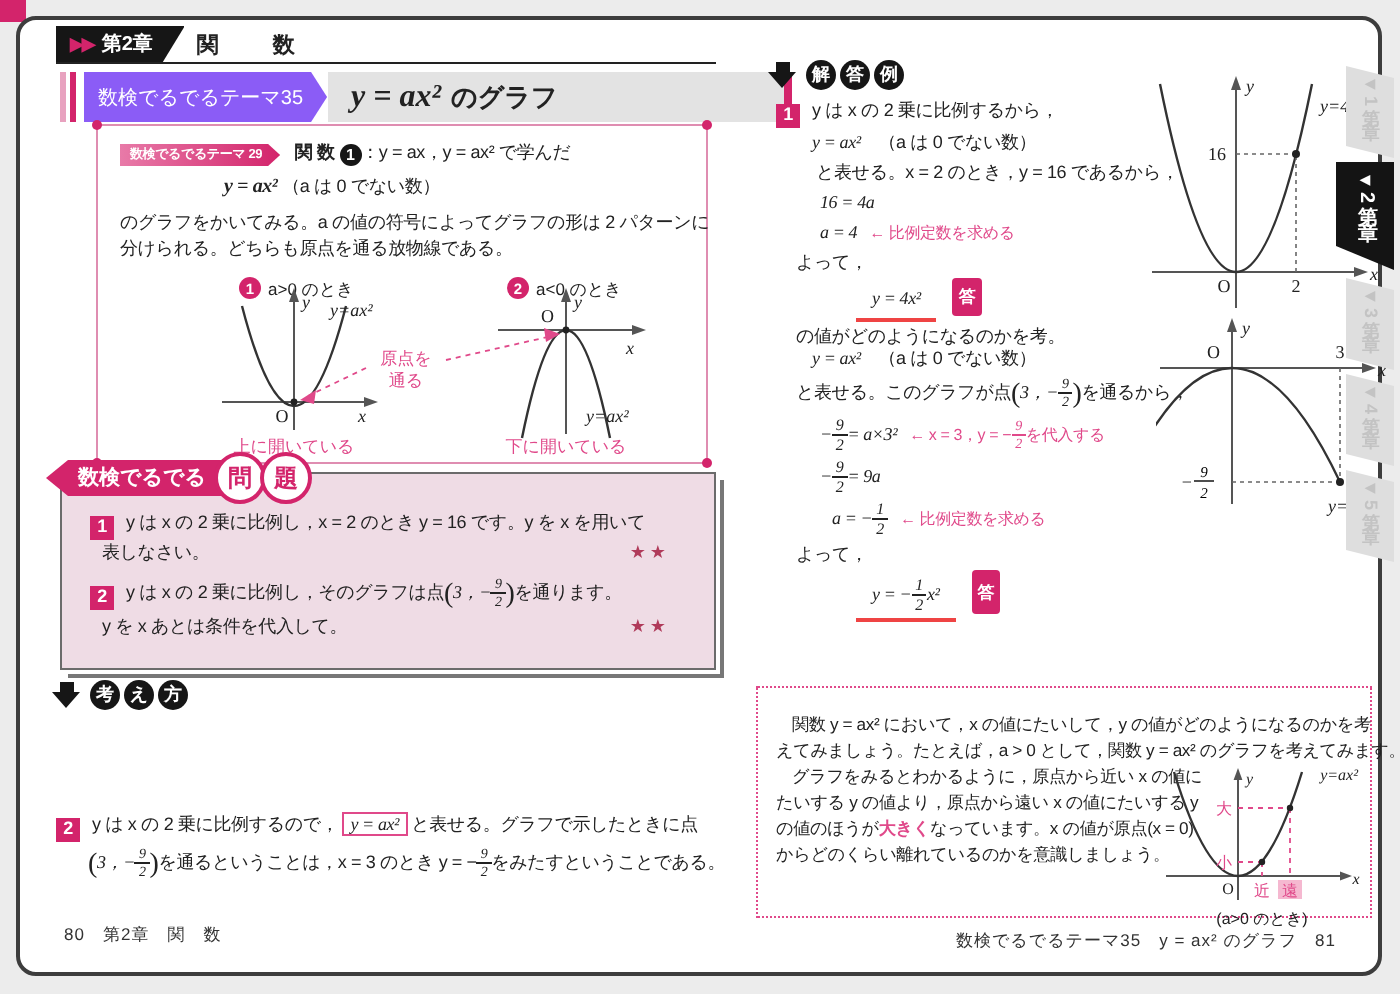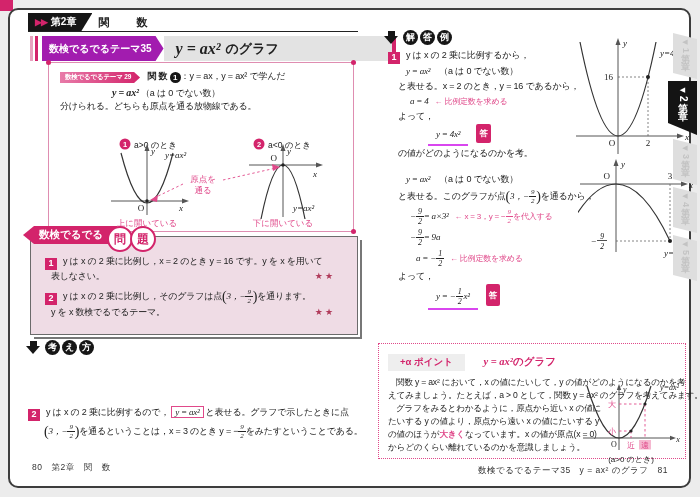--- a/index.html
+++ b/index.html
@@ -16,21 +16,21 @@
   .chap{position:absolute;left:18px;top:3px;height:18px;display:flex;align-items:center}
   .chap-black{background:#161616;color:#fff;font-size:10px;font-weight:bold;height:18px;
               display:flex;align-items:center;padding:0 16px 0 7px;
               clip-path:polygon(0 0,100% 0,calc(100% - 11px) 100%,0 100%)}
   .chap-black .arr{color:#d3246b;font-size:9px;margin-right:4px;letter-spacing:-1px}
   .chap-sec{font-size:11px;font-weight:bold;letter-spacing:8px;margin-left:6px}
   .chap-rule{position:absolute;left:18px;top:21px;width:330px;height:1px;background:#222}
   
   .tbanner{position:absolute;left:20px;top:26px;height:25px;display:flex;align-items:stretch}
   .stripe{width:3px;margin-right:2px}
-  .tbadge{background:#a21caf;color:#fff;font-size:10px;font-weight:bold;display:flex;
+  .tbadge{background:#8b5cf6;color:#fff;font-size:10px;font-weight:normal;display:flex;
           align-items:center;padding:0 12px 0 7px;
           clip-path:polygon(0 0,calc(100% - 8px) 0,100% 50%,calc(100% - 8px) 100%,0 100%)}
   .ttitle{background:#e3e3e3;display:flex;align-items:center;width:216px;padding-left:12px;
           border-right:4px solid #d3246b}
   .ttitle .math{font-size:16px}
   .ttitle .suf{font-size:13px;font-weight:bold;margin-left:5px}
   
   .pointbox{position:absolute;left:38px;top:52px;width:304px;height:168px;
             border:1px solid #df8db1;background:#fff}
   .cdot{position:absolute;width:5px;height:5px;border-radius:50%;background:#d3246b}
@@ -43,21 +43,21 @@
   .refbadge{background:linear-gradient(90deg,#e87aa8,#d3246b);color:#fff;font-size:6.5px;
             font-weight:bold;padding:1px 9px 1px 5px;display:inline-block;margin-right:5px;
             clip-path:polygon(0 0,calc(100% - 6px) 0,100% 50%,calc(100% - 6px) 100%,0 100%)}
   .cnum{display:inline-flex;width:11px;height:11px;border-radius:50%;background:#161616;
         color:#fff;font-size:8px;font-weight:bold;align-items:center;justify-content:center;
         vertical-align:-1px}
   .jp{font-size:9px;letter-spacing:-0.2px}
   
   .probbox{position:absolute;left:20px;top:226px;width:326px;height:97px;background:#efdce5;
            border:1px solid #6b6b6b;box-shadow:3px 3px 0 -1px #fff,4px 4px 0 0 #777}
-  .ribbon{position:absolute;left:-8px;top:-11px;display:flex;}
+  .ribbon{position:absolute;left:-8px;top:-11px;display:flex;align-items:center}
   .ribbon-tag{background:#d3246b;color:#fff;font-size:10.5px;font-weight:bold;height:18px;
               display:flex;align-items:center;padding:0 14px 0 16px;
               clip-path:polygon(0 50%,11px 0,100% 0,100% 100%,11px 100%)}
   .pcircle{width:22px;height:22px;border-radius:50%;background:#fff;border:2px solid #d3246b;
            color:#d3246b;font-size:12px;font-weight:bold;display:flex;align-items:center;
            justify-content:center;margin-left:-3px;z-index:1}
   .pcircle.first{margin-left:-10px}
   .nbadge{display:inline-flex;width:12px;height:12px;background:#d3246b;color:#fff;
           font-size:9px;font-weight:bold;align-items:center;justify-content:center;
           margin-right:6px;vertical-align:-2px}
@@ -72,21 +72,21 @@
   .darrow .stem{width:7px;height:5px;background:#161616}
   .darrow .tri{width:0;height:0;border-left:7px solid transparent;
                border-right:7px solid transparent;border-top:8px solid #161616}
   .bcircle{width:15px;height:15px;border-radius:50%;background:#161616;color:#fff;
            font-size:9px;font-weight:bold;display:flex;align-items:center;justify-content:center}
   .fbox{border:1px solid #e0498a;padding:0 3px;font-family:"Liberation Serif",serif;
         font-style:italic;margin:0 2px}
   .line{line-height:13.5px}
   .sol .line{line-height:15px}
   .note{font-size:8px;color:#e0498a;margin-left:6px;letter-spacing:-0.2px}
-  .res{display:inline-block;border-bottom:2px solid #d946ef;padding:0 8px 1px;
+  .res{display:inline-block;border-bottom:2px solid #ef4444;padding:0 8px 1px;
        font-family:"Liberation Serif",serif;font-style:italic}
   .ansbadge{display:inline-block;background:#d3246b;color:#fff;font-size:8.5px;font-weight:bold;
             padding:1px 3px;margin-left:8px;border-radius:2px;vertical-align:1px}
   
   .alphabox{position:absolute;left:368px;top:333px;width:308px;height:116px;
             border:1.5px dotted #e0498a;background:#fff;padding:7px 9px;box-sizing:border-box}
   .abadge{background:#eeeeee;color:#d3246b;font-size:9.5px;font-weight:bold;padding:2px 12px;
           display:inline-block}
   .atitle{color:#d3246b;font-size:10.5px;font-weight:bold;margin-left:14px}
   .alphabox .jp{font-size:8.6px;line-height:13px}
@@ -144,20 +144,21 @@
     <div style="padding:6px 11px 0">
       <div class="jp nw" style="margin-top:1px">
         <span class="refbadge nw">数検でるでるテーマ 29</span>
         <b>関 数</b>
         <span class="cnum">1</span><span>：y = ax，y = ax² で学んだ</span>
       </div>
       <div class="jp nw" style="margin:4px 0 0 52px">
         <span class="mb" style="font-size:10px">y = ax²</span>
         <span>（a は 0 でない数）</span>
       </div>
+      <div class="jp nw" style="margin-top:5px;line-height:13px">のグラフをかいてみる。a の値の符号によってグラフの形は 2 パターンに</div>
       <div class="jp nw" style="line-height:13px">分けられる。どちらも原点を通る放物線である。</div>
     </div>
     <svg width="292" height="92" viewBox="0 0 292 92" style="position:absolute;left:6px;top:74px">
 
       <circle cx="70" cy="7" r="5.5" fill="#d3246b"></circle>
       <text x="70" y="10" class="sv-w" text-anchor="middle">1</text>
       <text x="79" y="10.5" class="sv-k">a&gt;0 のとき</text>
       <line x1="56" y1="64" x2="130" y2="64" class="ax"></line>
       <polygon points="134,64 127,61.5 127,66.5" fill="#555"></polygon>
       <line x1="92" y1="11" x2="92" y2="78" class="ax"></line>
@@ -202,21 +203,21 @@
     </div>
     <div style="position:absolute;left:14px;top:18px;right:8px">
       <div class="jp nw line"><span class="nbadge">1</span><span>y は x の 2 乗に比例し，x = 2 のとき y = 16 です。y を x を用いて</span></div>
       <div class="jp nw line" style="margin-left:6px"><span>表しなさい。</span><span class="stars" style="right:14px">★★</span></div>
     </div>
     <div style="position:absolute;left:14px;top:50px;right:8px">
       <div class="jp nw" style="line-height:19px"><span class="nbadge">2</span><span>y は x の 2 乗に比例し，そのグラフは点</span><span class="bigp">(</span><span class="m">3，−</span><span class="frac">
             <span class="fn">9</span>
             <span>2</span>
           </span><span class="bigp">)</span><span>を通ります。</span></div>
-      <div class="jp nw line" style="margin-left:6px"><span>y を x 数検でるでるテーマ。</span><span class="stars" style="right:14px">★★</span></div>
+      <div class="jp nw line" style="margin-left:6px"><span>y を x あとは条件を代入して。</span><span class="stars" style="right:14px">★★</span></div>
     </div>
   </div>
 
   <div class="sechead" style="left:16px;top:330px">
     <span class="darrow">
         <span class="stem"></span>
         <span class="tri"></span>
       </span>
     <span class="bcircle">考</span>
     <span class="bcircle">え</span>
@@ -243,21 +244,22 @@
         <span class="tri"></span>
       </span>
     <span class="bcircle">解</span>
     <span class="bcircle">答</span>
     <span class="bcircle">例</span>
   </div>
 
   <div class="sol" style="position:absolute;left:378px;top:38px;width:200px">
     <div class="jp nw line"><span class="nbadge">1</span><span>y は x の 2 乗に比例するから，</span></div>
     <div class="jp nw line" style="margin-left:18px"><span class="m">y = ax²</span>　<span>（a は 0 でない数）</span></div>
-    <div class="jp nw line" style="margin-left:10px">と表せる。x = 2 のとき，y = 16 であるから，</div>
+    <div class="jp nw line" style="margin-left:20px">と表せる。x = 2 のとき，y = 16 であるから，</div>
+    <div class="jp nw line" style="margin-left:22px"><span class="m">16 = 4a</span></div>
     <div class="jp nw line" style="margin-left:22px"><span class="m">a = 4</span><span class="note">← 比例定数を求める</span></div>
     <div class="jp nw line" style="margin-left:10px">よって，</div>
     <div class="jp nw" style="margin-left:40px;line-height:17px"><span class="res">y = 4x²</span><span class="ansbadge">答</span></div>
     <div class="jp nw line" style="margin-left:10px">の値がどのようになるのかを考。</div>
   </div>
 
   <svg width="124" height="128" viewBox="0 0 124 128" style="position:absolute;left:560px;top:22px">
     <line x1="6" y1="104" x2="110" y2="104" class="ax"></line>
     <polygon points="114,104 107,101.5 107,106.5" fill="#555"></polygon>
     <line x1="48" y1="10" x2="48" y2="122" class="ax"></line>
@@ -320,24 +322,20 @@
     <text x="24" y="84.5" style="font:italic 7.5px 'Liberation Serif',serif" text-anchor="middle">9</text>
     <text x="24" y="95" style="font:italic 7.5px 'Liberation Serif',serif" text-anchor="middle">2</text>
     <text x="86" y="102" class="sv-m">y=−</text>
     <line x1="103" y1="98.5" x2="110" y2="98.5" stroke="#222" stroke-width="0.8"></line>
     <text x="106.5" y="97" style="font:italic 7.5px 'Liberation Serif',serif" text-anchor="middle">1</text>
     <text x="106.5" y="106.5" style="font:italic 7.5px 'Liberation Serif',serif" text-anchor="middle">2</text>
     <text x="111" y="102" class="sv-m">x²</text>
   </svg>
 
   <div class="alphabox">
-    <div class="nw">
-      <span class="abadge">+α ポイント</span>
-      <span class="atitle"><span class="mb">y = ax²</span><span>のグラフ</span></span>
-    </div>
     <div class="jp nw" style="margin-top:5px;text-indent:8px">関数 y = ax² において，x の値にたいして，y の値がどのようになるのかを考</div>
     <div class="jp nw">えてみましょう。たとえば，a &gt; 0 として，関数 y = ax² のグラフを考えてみます。</div>
     <div class="jp nw" style="text-indent:8px;width:196px">グラフをみるとわかるように，原点から近い x の値に</div>
     <div class="jp nw">たいする y の値より，原点から遠い x の値にたいする y</div>
     <div class="jp nw"><span>の値のほうが</span><b class="pk">大きく</b><span>なっています。x の値が原点(x = 0)</span></div>
     <div class="jp nw">からどのくらい離れているのかを意識しましょう。</div>
     <svg width="102" height="88" viewBox="0 0 102 88" style="position:absolute;right:4px;top:36px">
       <line x1="4" y1="58" x2="94" y2="58" class="ax"></line>
       <polygon points="97,58 91,55.8 91,60.2" fill="#555"></polygon>
       <line x1="40" y1="8" x2="40" y2="70" class="ax"></line>

